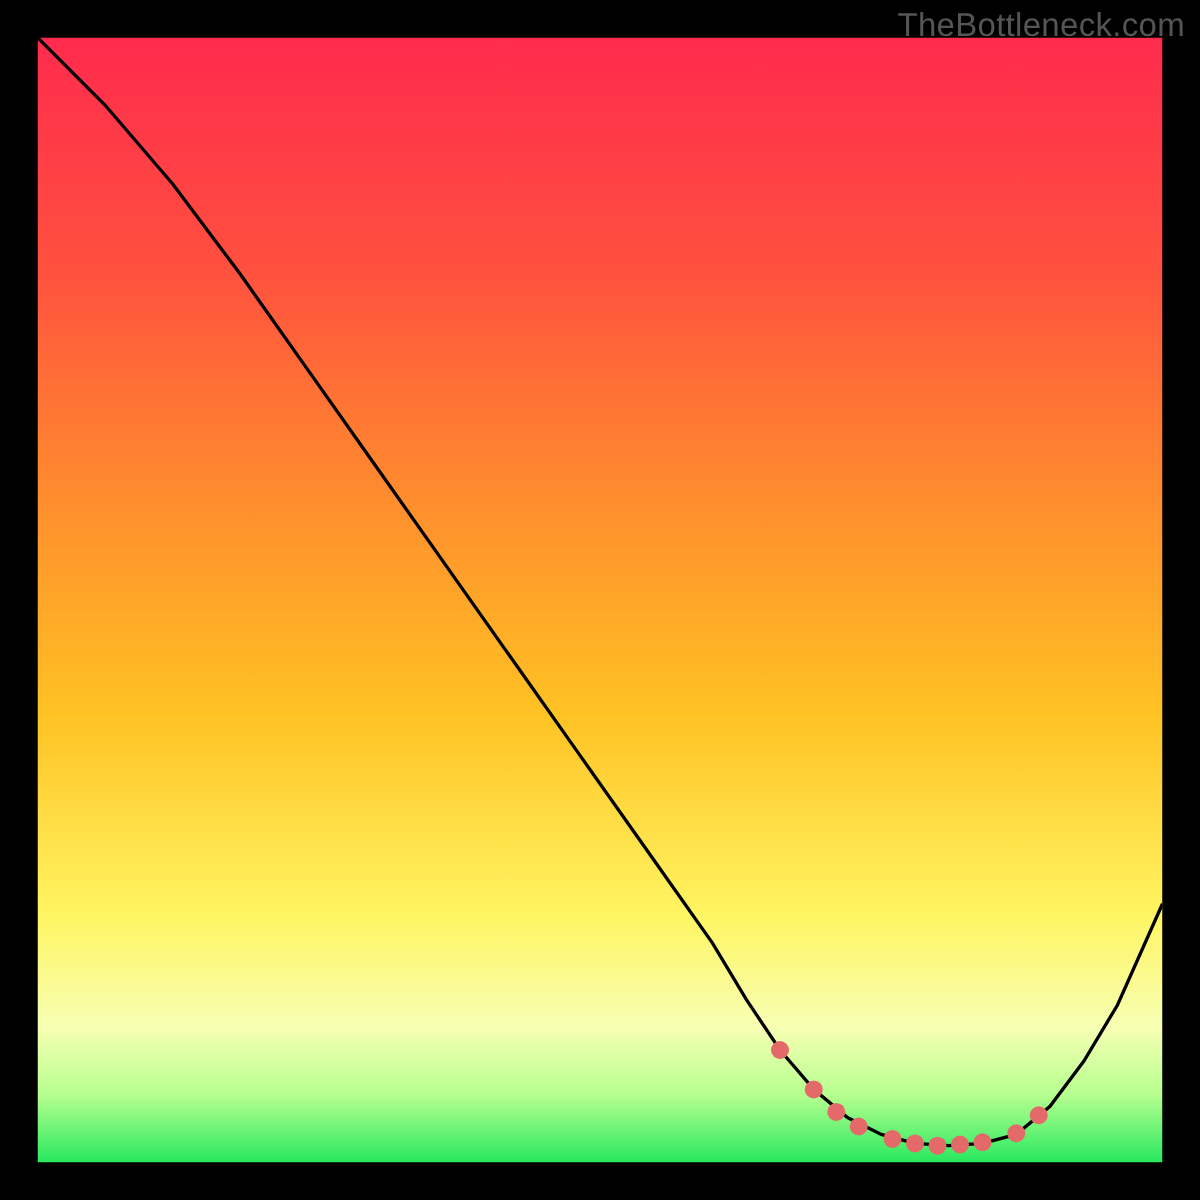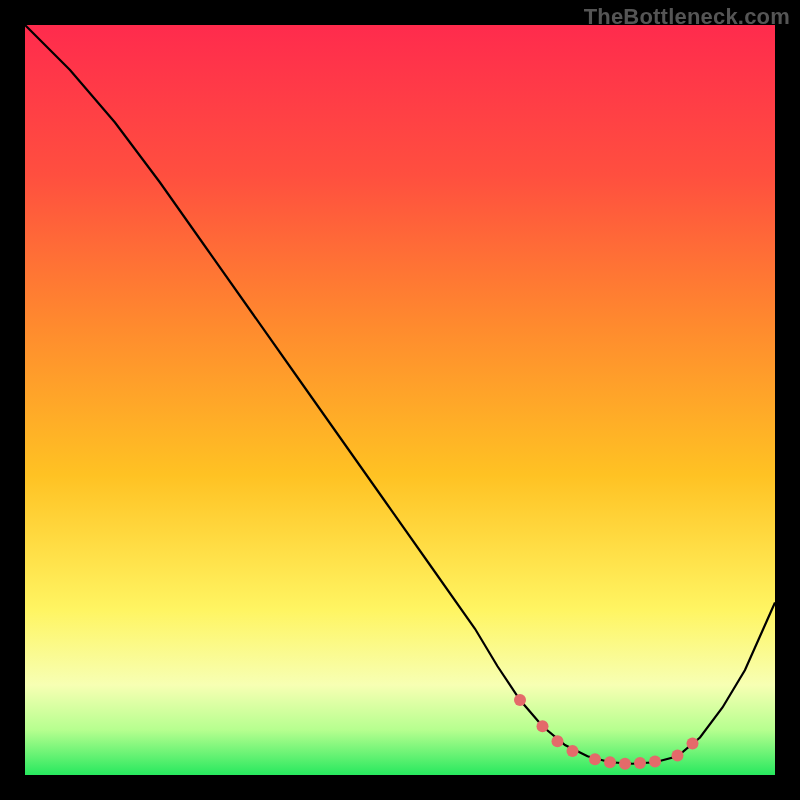--- a/index.html
+++ b/index.html
@@ -16,21 +16,21 @@
     top: 25px;
     width: 750px;
     height: 750px;
   }
   .watermark {
     position: absolute;
     top: 4px;
     right: 10px;
     font-family: Arial, Helvetica, sans-serif;
     font-size: 22px;
-    font-weight: bold;
+    font-weight: normal;
     color: #555;
     letter-spacing: 0.2px;
     z-index: 10;
   }
   svg {
     display: block;
   }
 </style>
 </head>
 <body>

